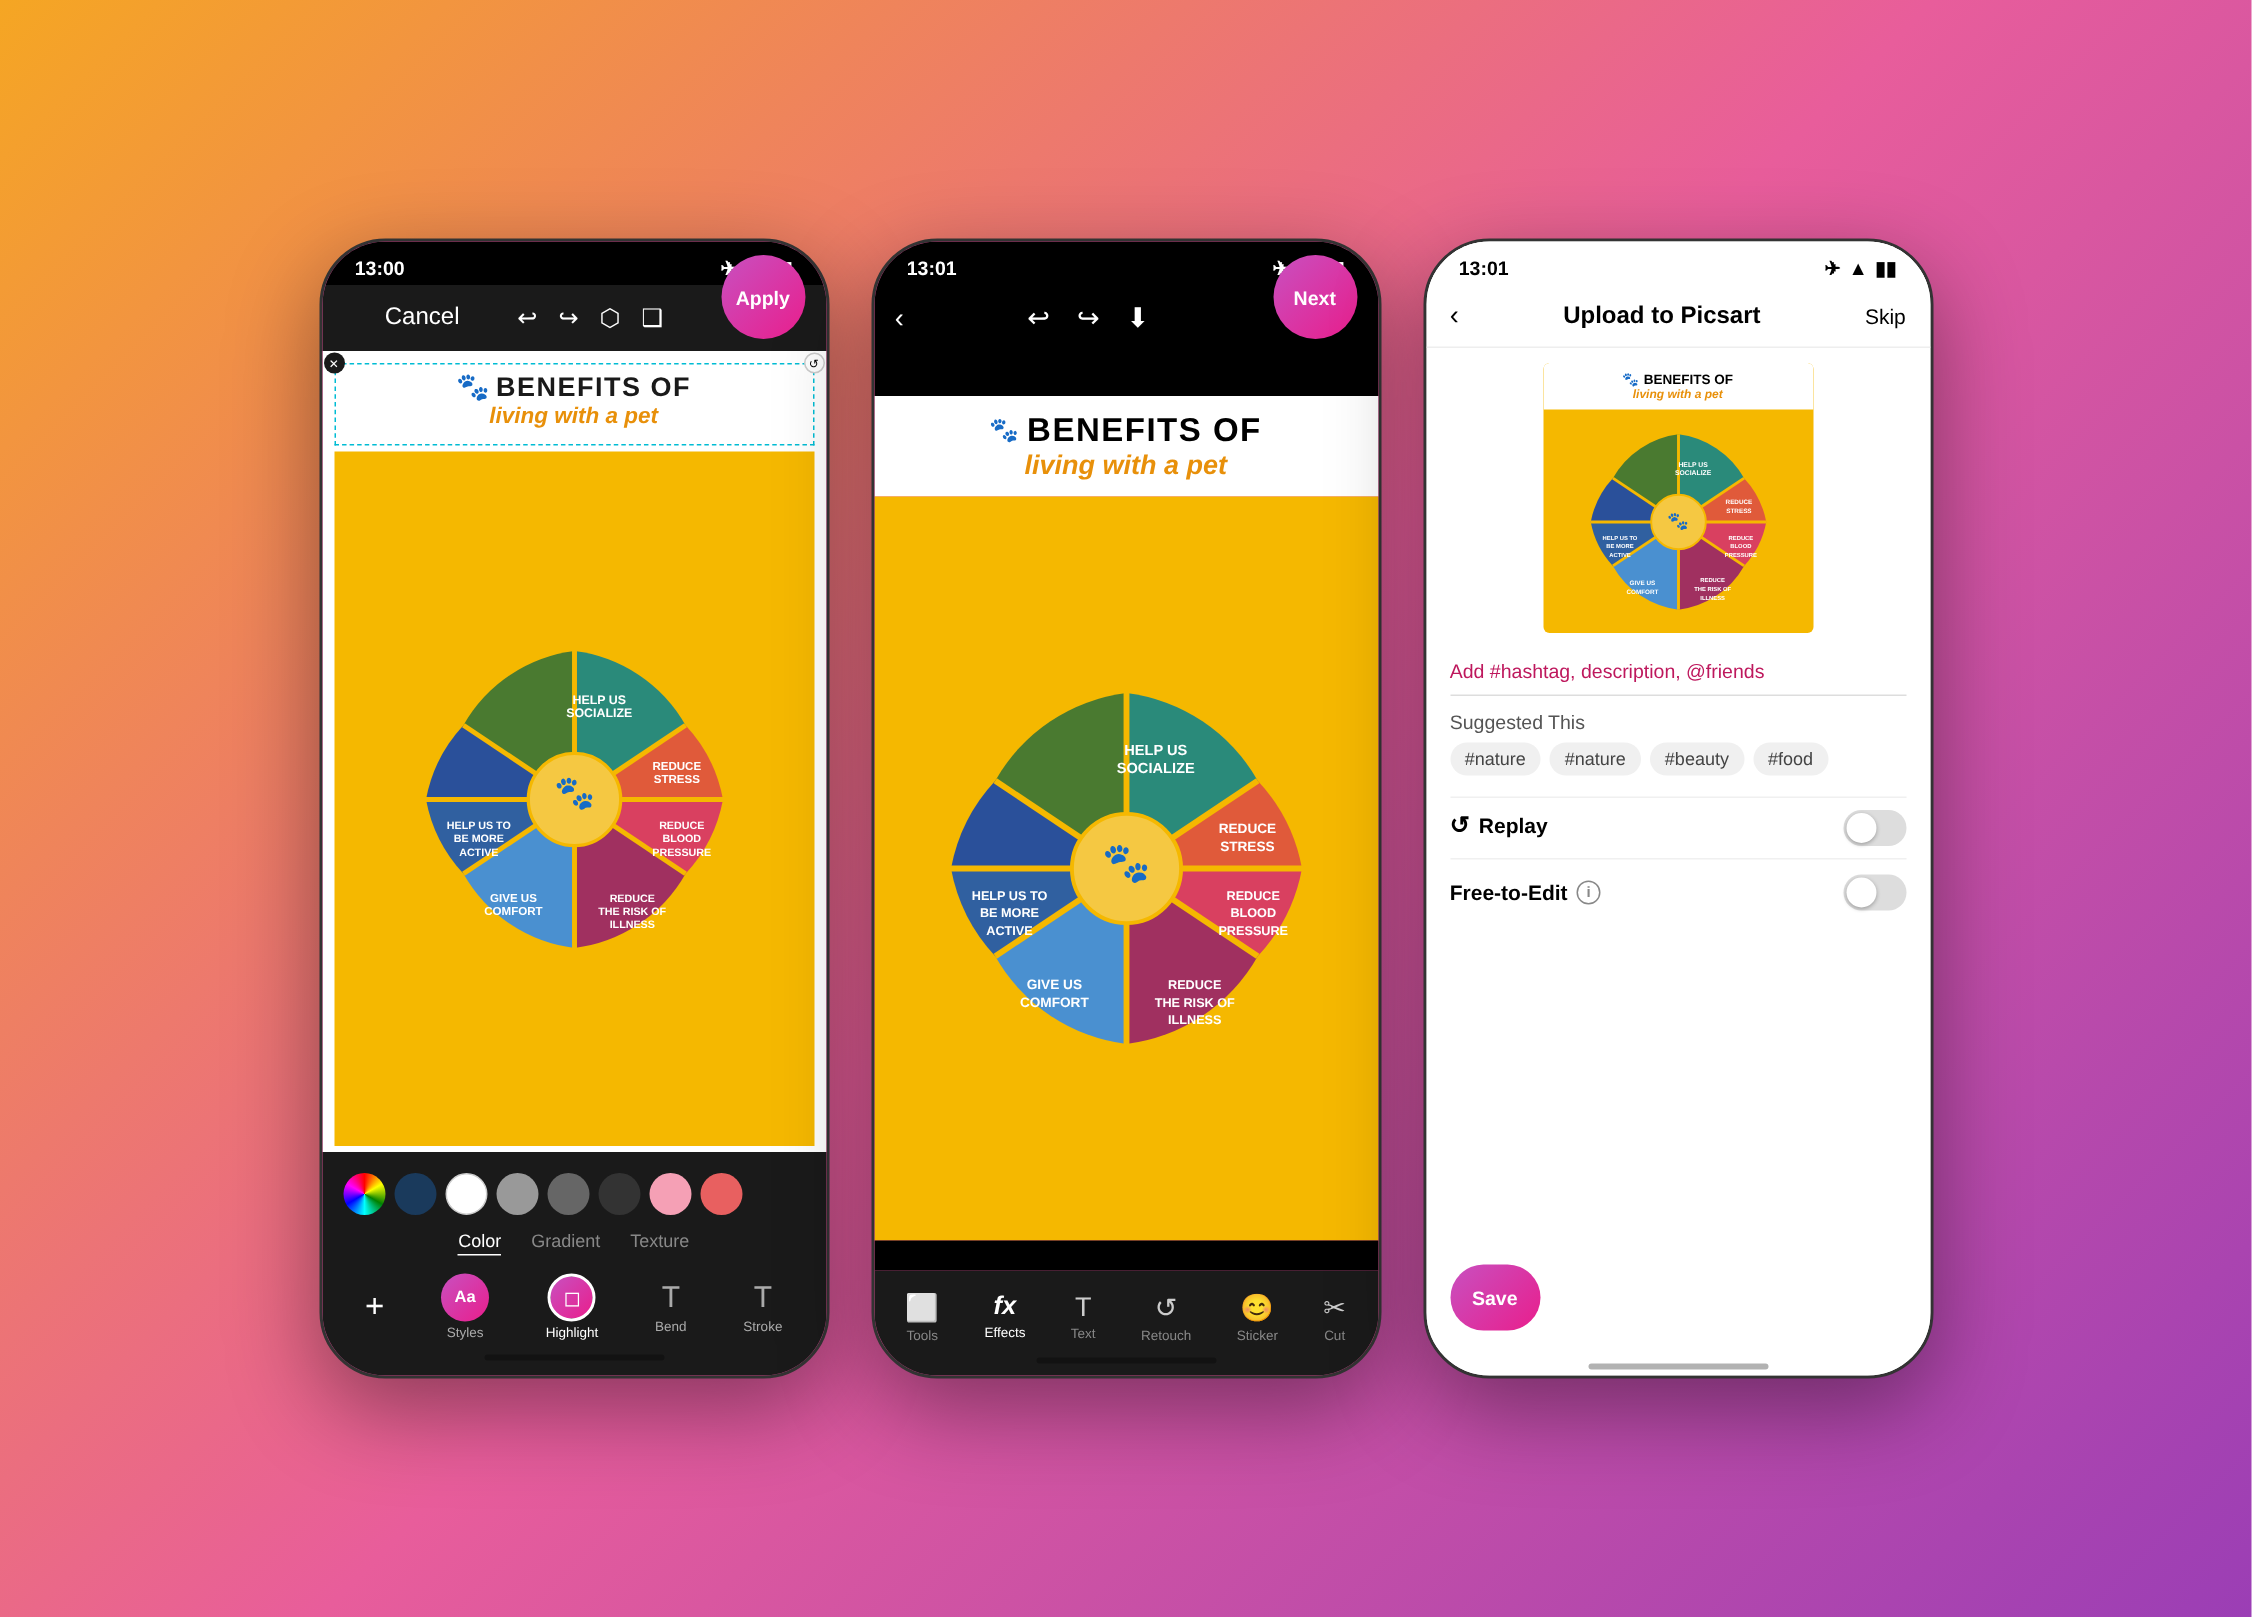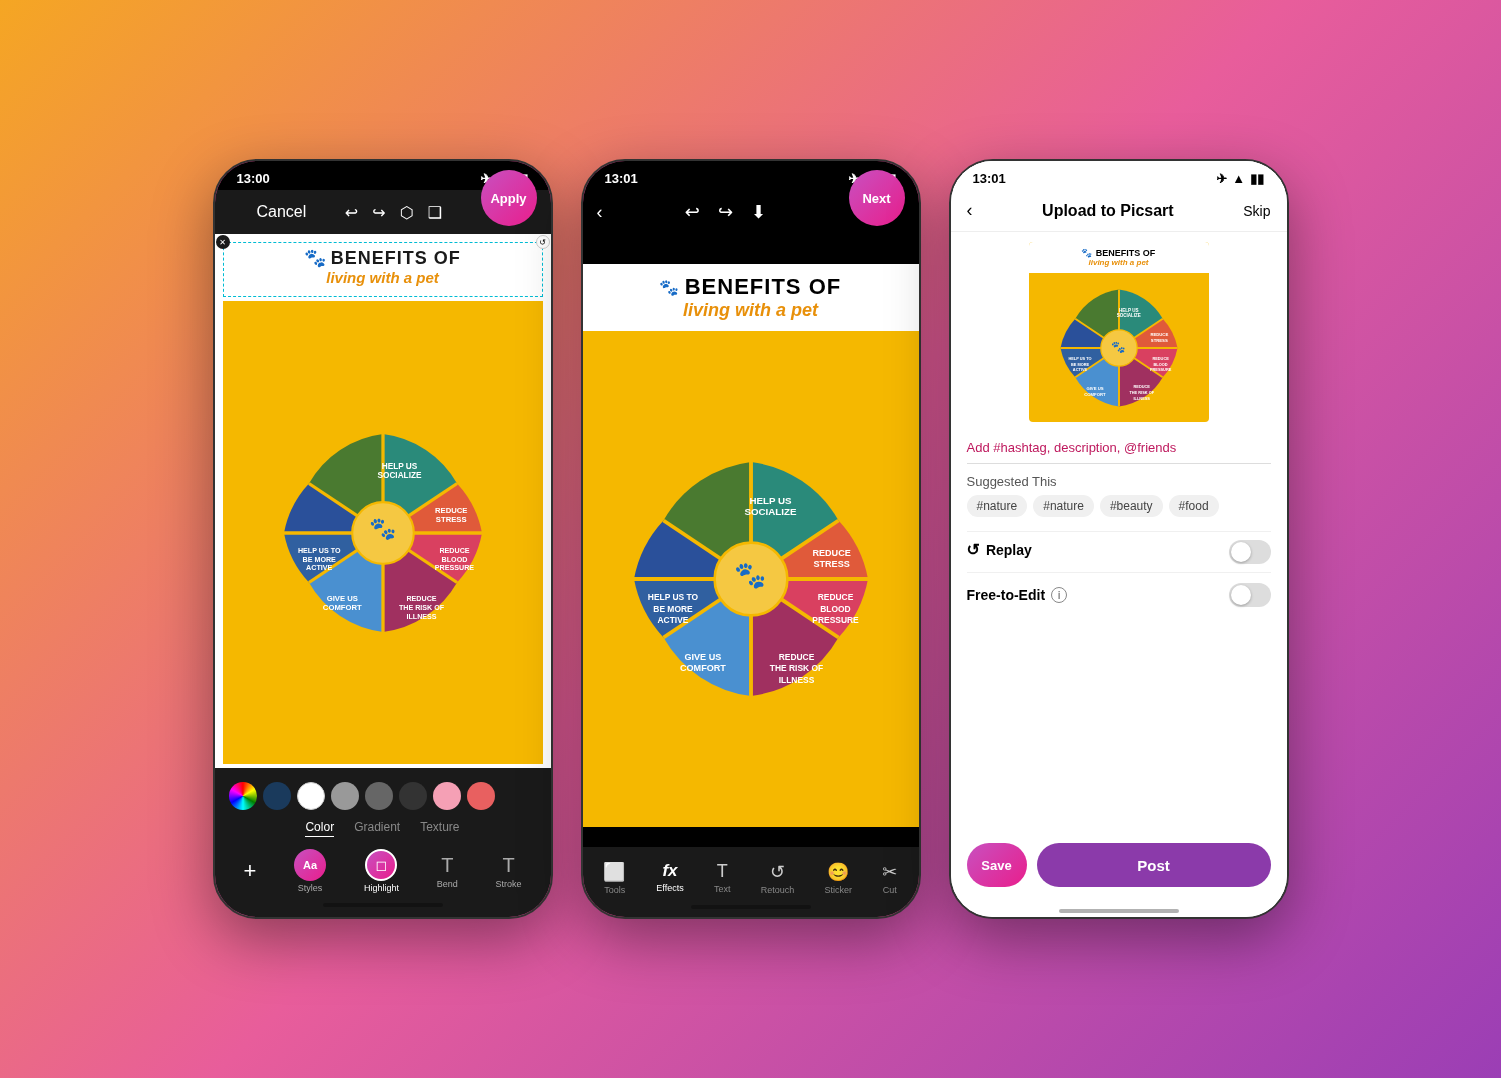--- a/index.html
+++ b/index.html
@@ -670,20 +670,17 @@
         <div class="toggle"></div>
       </div>
     </div>
 
     <div style="flex:1;"></div>
 
     <div class="phone3-actions">
       <div class="save-btn">
         <span>Save</span>
       </div>
-      <div class="post-btn">
-        <span>Post</span>
-      </div>
     </div>
 
     <div class="home-indicator" style="background:#000;"></div>
   </div>
 </div>
 
 </body></html>

